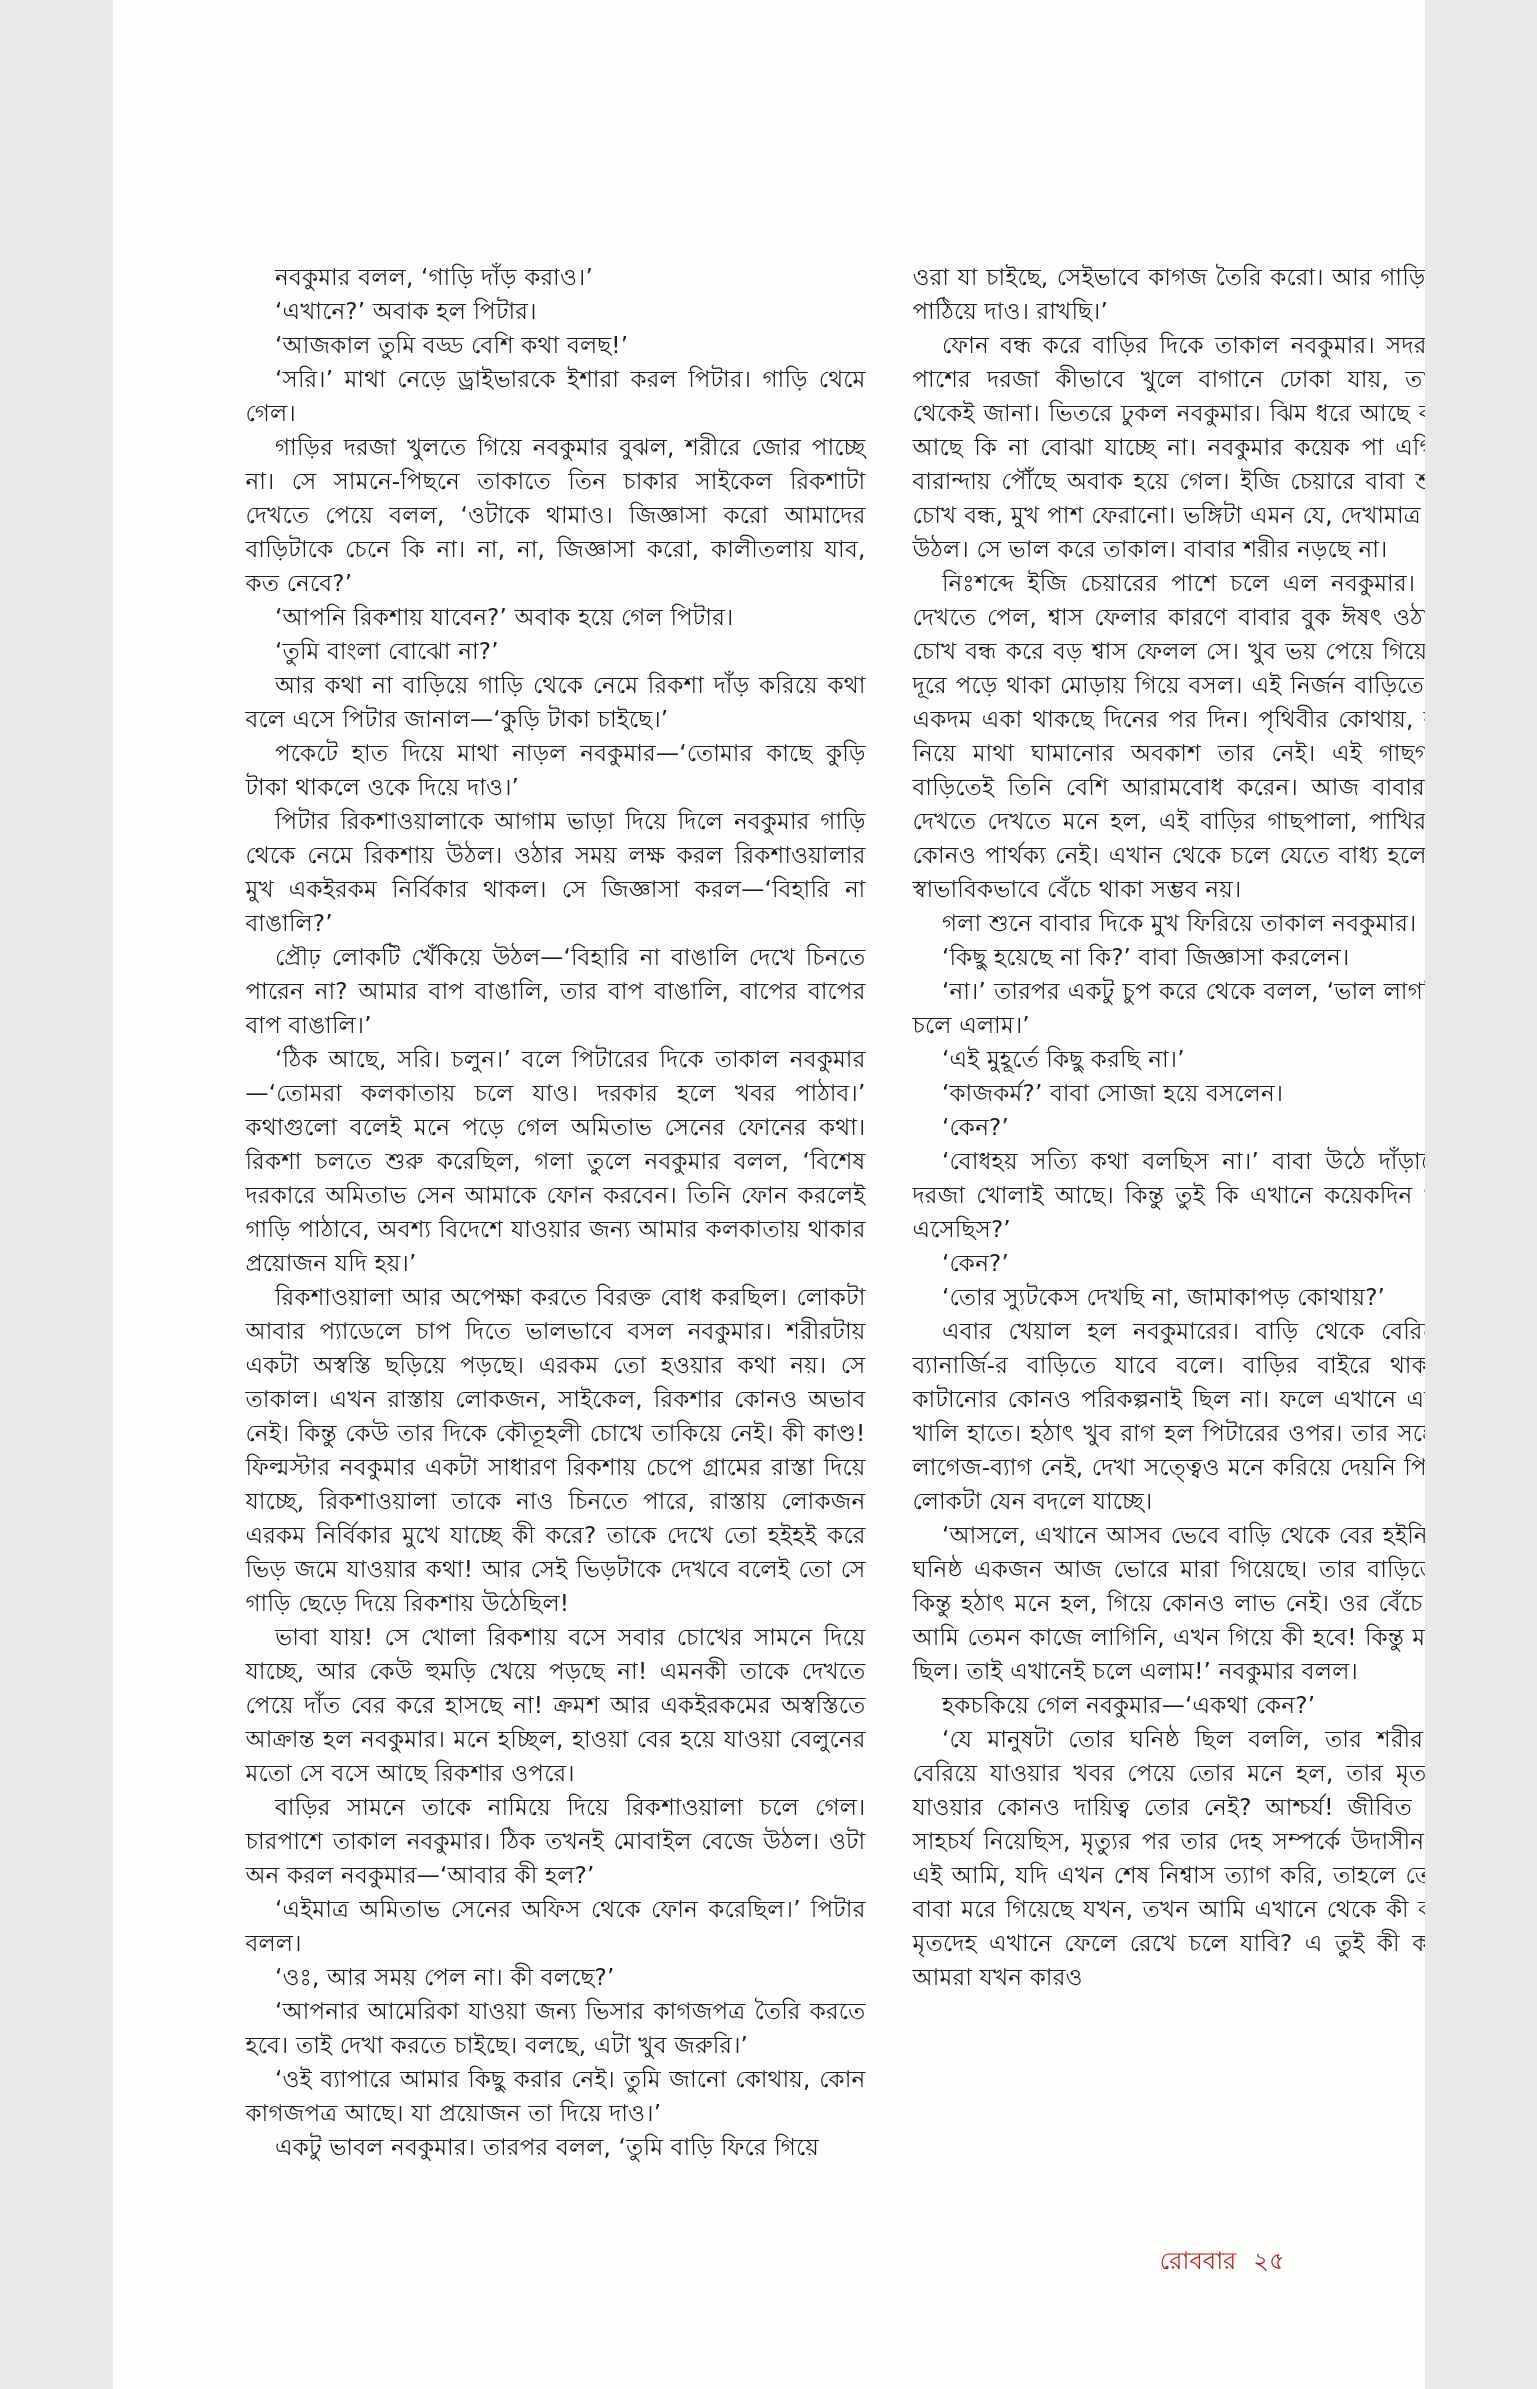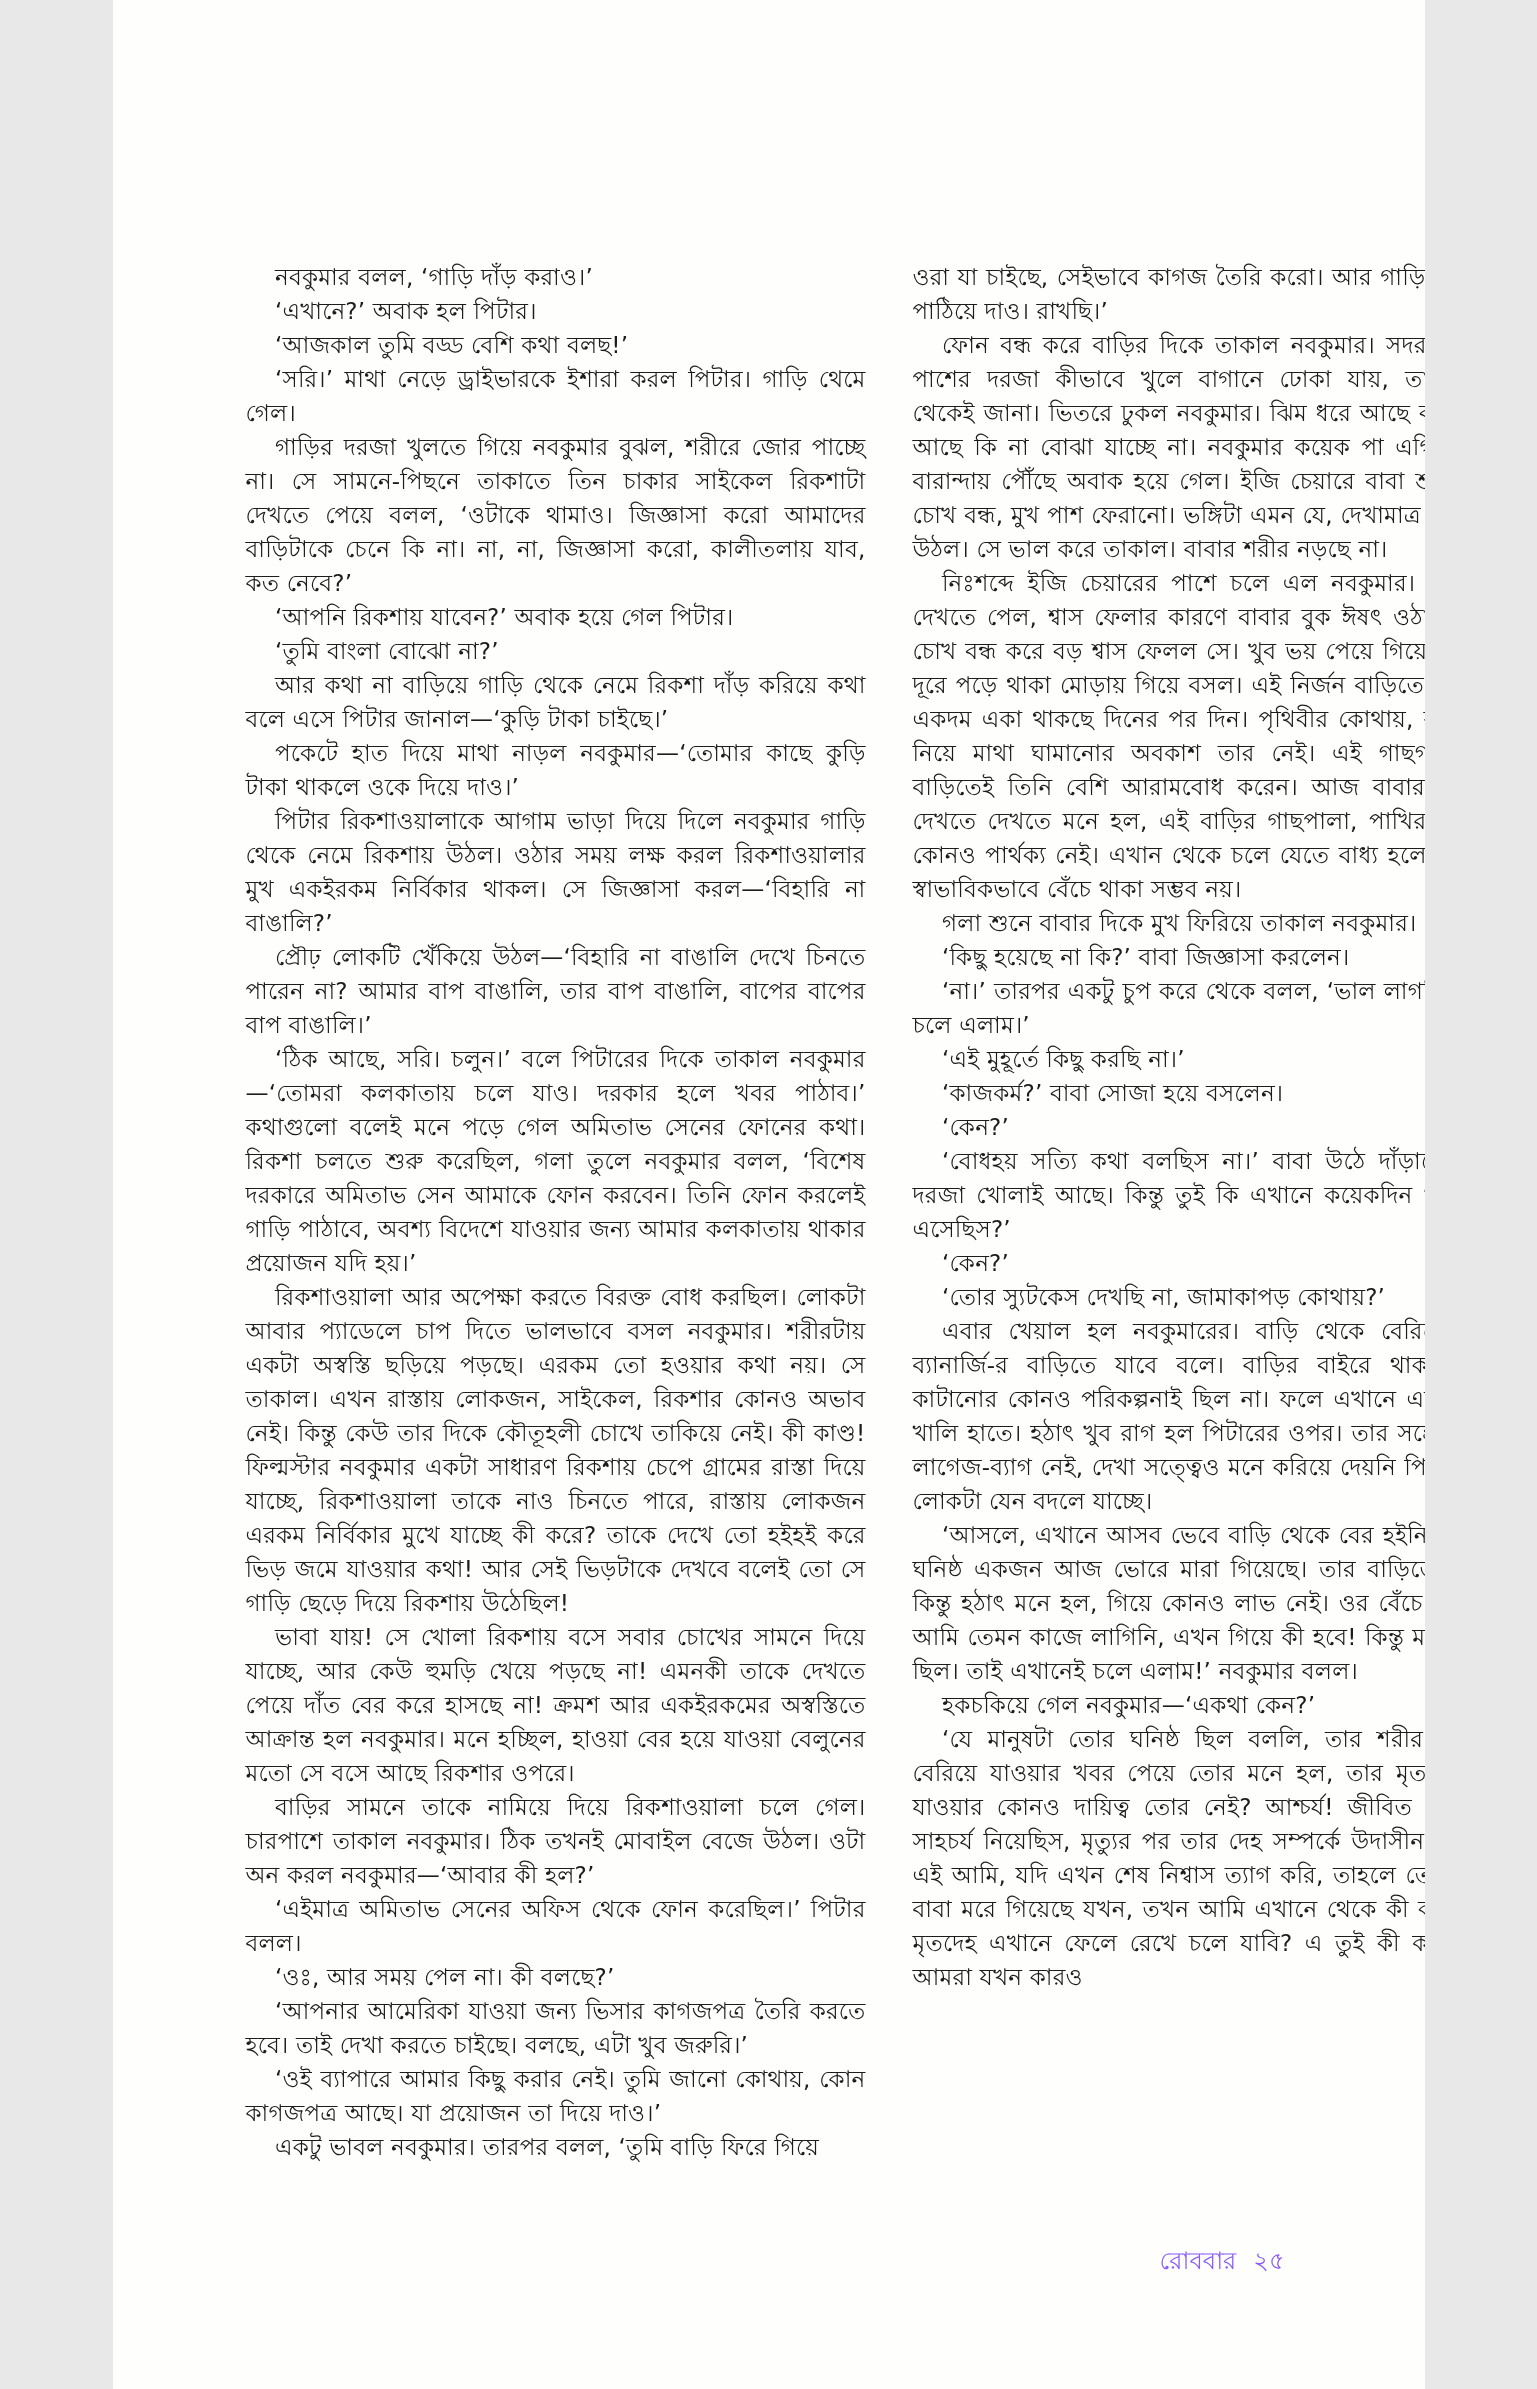--- a/index.html
+++ b/index.html
@@ -37,21 +37,21 @@
     padding: 0;
     text-indent: 29.5px;
   }
   p.para.no-indent { text-indent: 0; }
   .footer {
     position: absolute;
     top: 2246px;
     right: 140px;
     font-size: 24px;
     line-height: 31px;
-    color: #8b5cf6;
+    color: #b91c1c;
     display: inline-flex;
     gap: 17px;
     align-items: baseline;
   }
 </style>
 </head>
 <body>
 
 <div class="page">
   <div class="columns">

